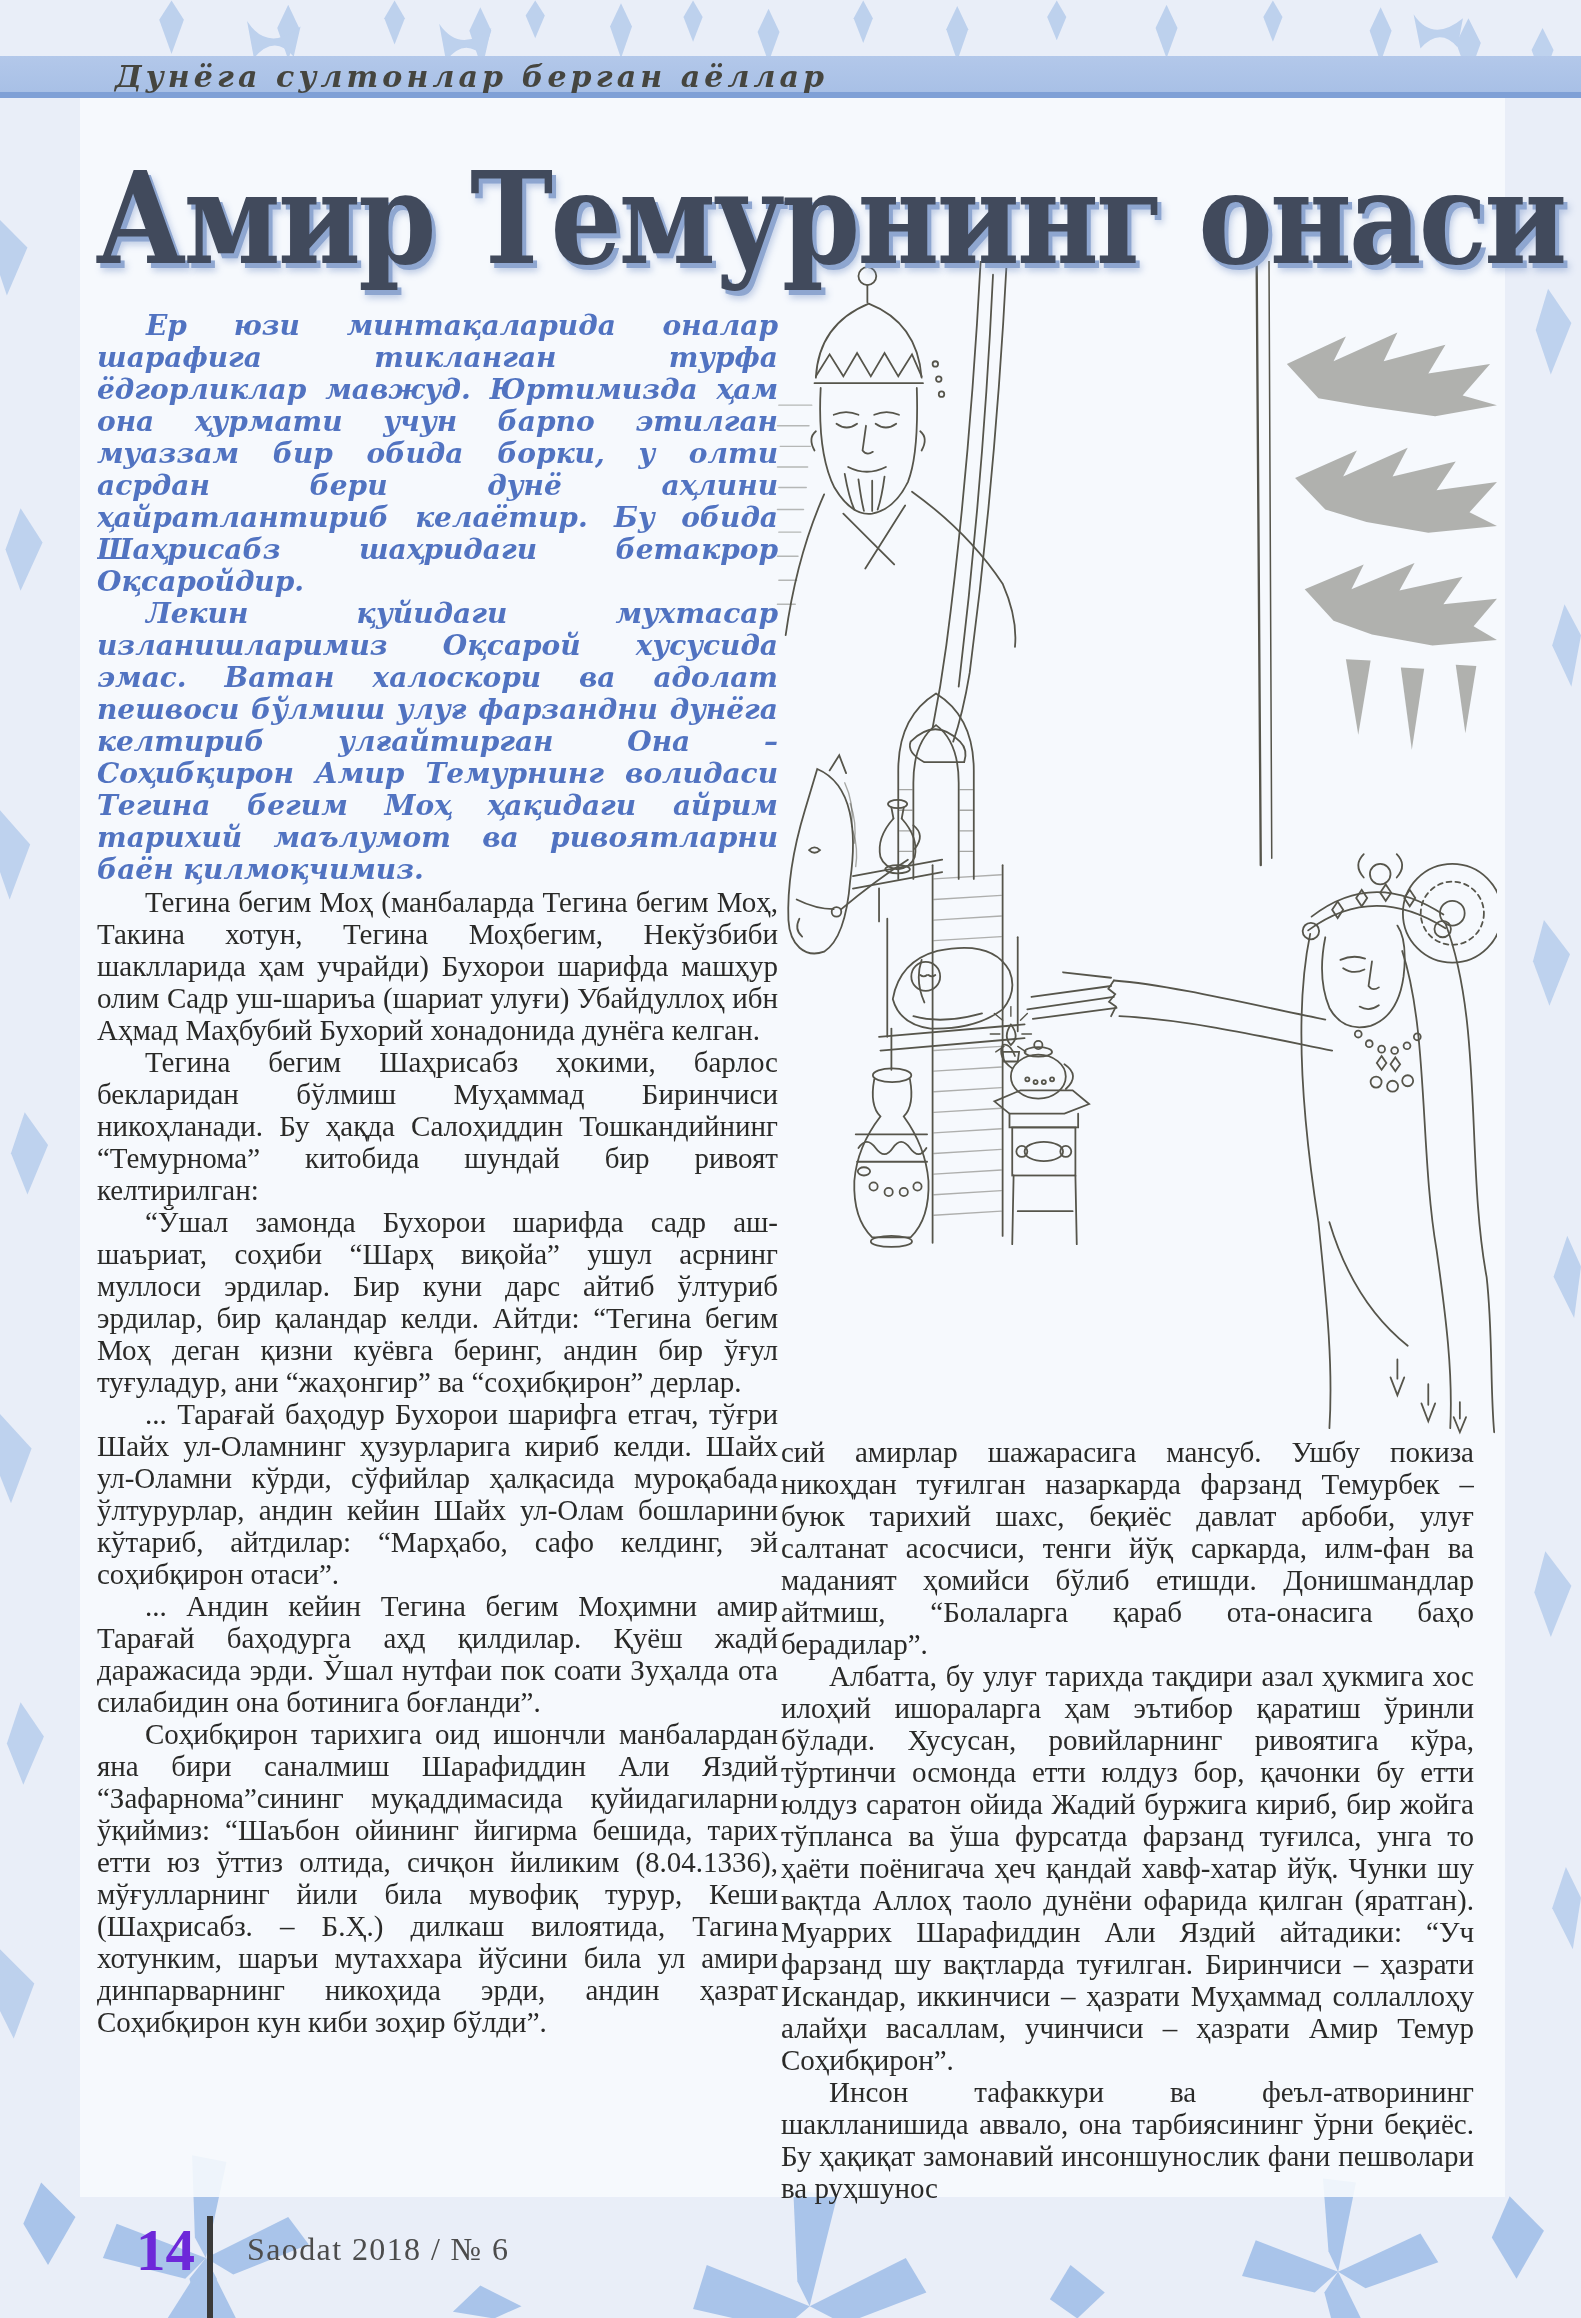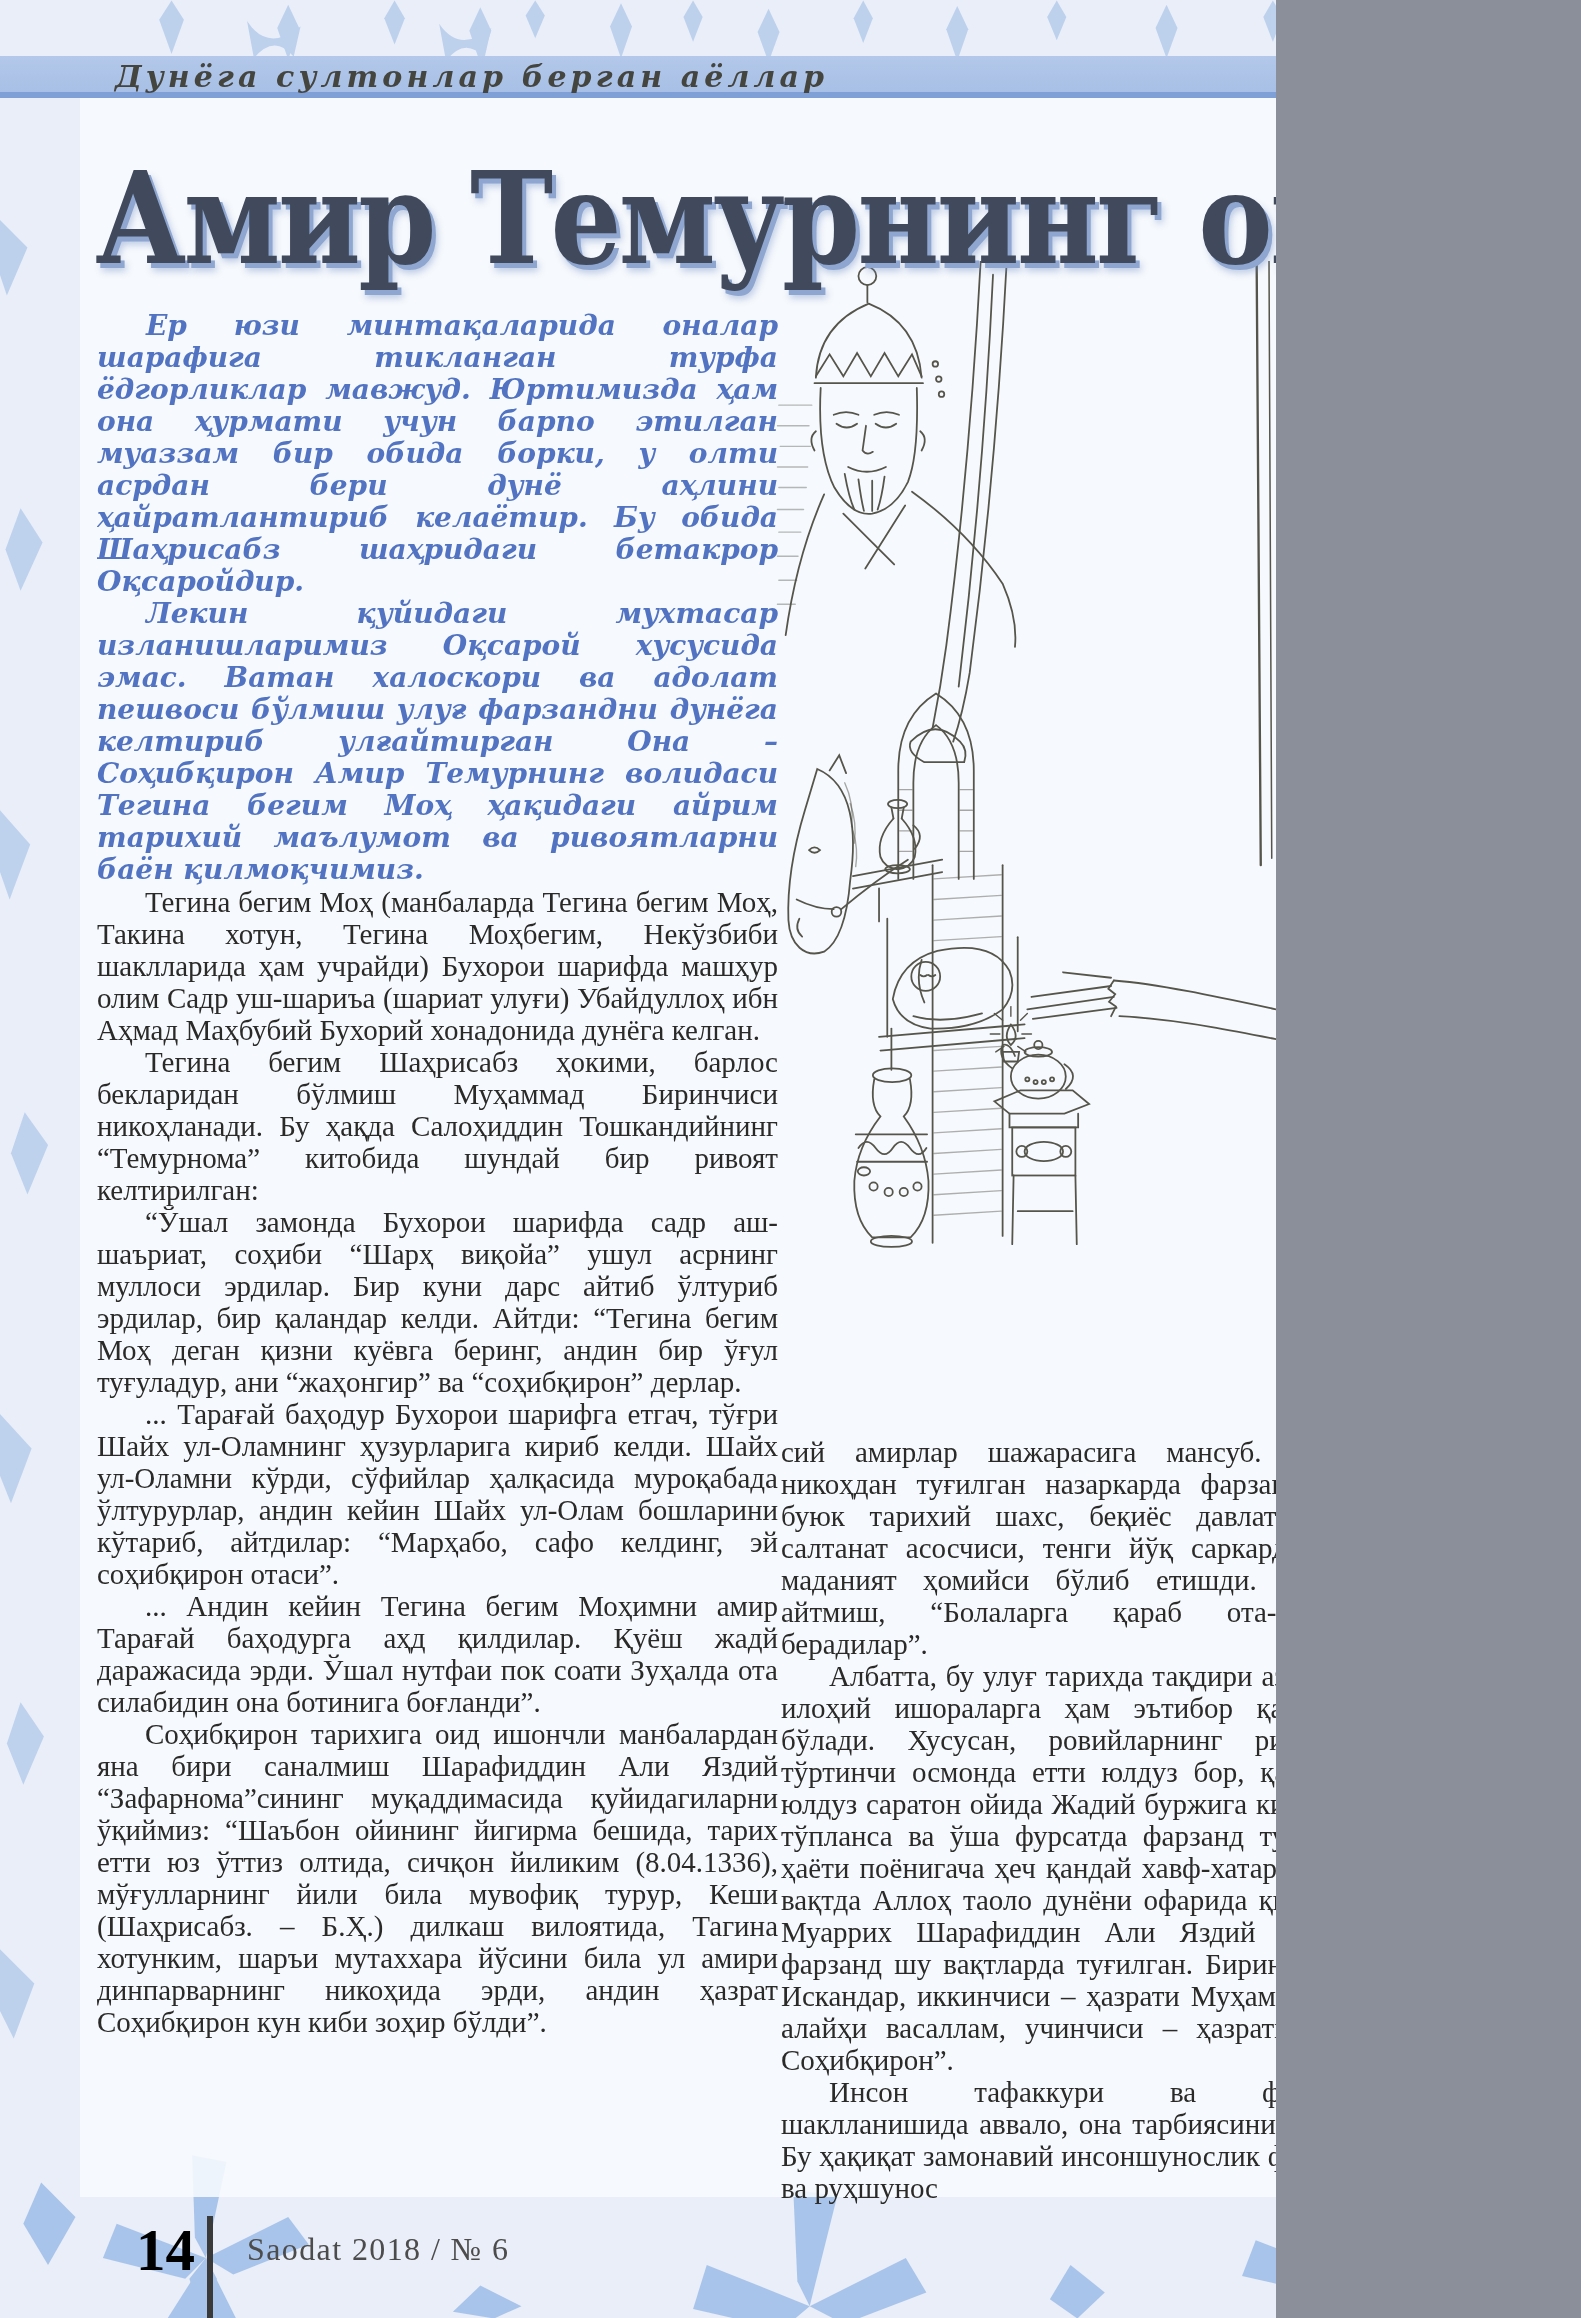--- a/index.html
+++ b/index.html
@@ -1,16 +1,16 @@
 <!DOCTYPE html>
 <html style="font-size:11px"><head>
 <meta charset="utf-8">
 <style>
   html,body{margin:0;padding:0;background:#8a8f99;}
-  .page{position:relative;width:1276px;height:2319px;overflow:hidden;
+  .page{position:relative;width:1581px;height:2319px;overflow:hidden;
         background:#e9eef8;font-family:"Liberation Serif",serif;}
   .bg-svg{position:absolute;left:0;top:0;z-index:0;}
   .band{position:absolute;left:0;top:56px;width:1581px;height:36px;
         background:linear-gradient(180deg,#b3c8ea,#a8c0e6);z-index:1;}
   .band-rule{position:absolute;left:0;top:92px;width:1581px;height:6.2px;
         background:#7fa0d6;z-index:1;}
   .rubric{position:absolute;left:115px;top:59px;z-index:2;
         font-family:"DejaVu Serif",serif;font-style:italic;font-weight:bold;
         font-size:30px;letter-spacing:4.1px;color:#45453f;white-space:nowrap;}
   .panel{position:absolute;left:80px;top:98px;width:1425px;height:2099px;
@@ -24,21 +24,21 @@
   .col-left{left:97px;top:310px;width:681px;height:1894px;overflow:hidden;}
   .col-right{left:781px;top:1436px;width:693px;height:769px;overflow:hidden;}
   p{margin:0;}
   p.lead{font-family:"DejaVu Serif",serif;font-style:italic;font-weight:bold;
         font-size:28px;line-height:32px;color:#5173c1;text-indent:49px;}
   p.body{font-family:"Liberation Serif",serif;font-size:29px;line-height:32px;
         color:#2a2a28;text-indent:48px;}
   p.noindent{text-indent:0;}
   .illus{position:absolute;left:776px;top:261px;width:721px;height:1174px;z-index:2;}
   .footer-num{position:absolute;left:136px;top:2216px;z-index:2;
-        font-family:"Liberation Serif",serif;font-weight:bold;font-size:59px;color:#000000;}
+        font-family:"Liberation Serif",serif;font-weight:bold;font-size:59px;color:#6d28d9;}
   .footer-bar{position:absolute;left:207px;top:2216px;width:6.2px;height:103px;
         background:#3a3a3a;z-index:2;}
   .footer-issue{position:absolute;left:247px;top:2231px;z-index:2;
         font-family:"Liberation Serif",serif;font-size:32px;color:#4c4c4c;letter-spacing:1.4px;}
 </style>
 </head>
 <body>
 
 <div class="page">
 

